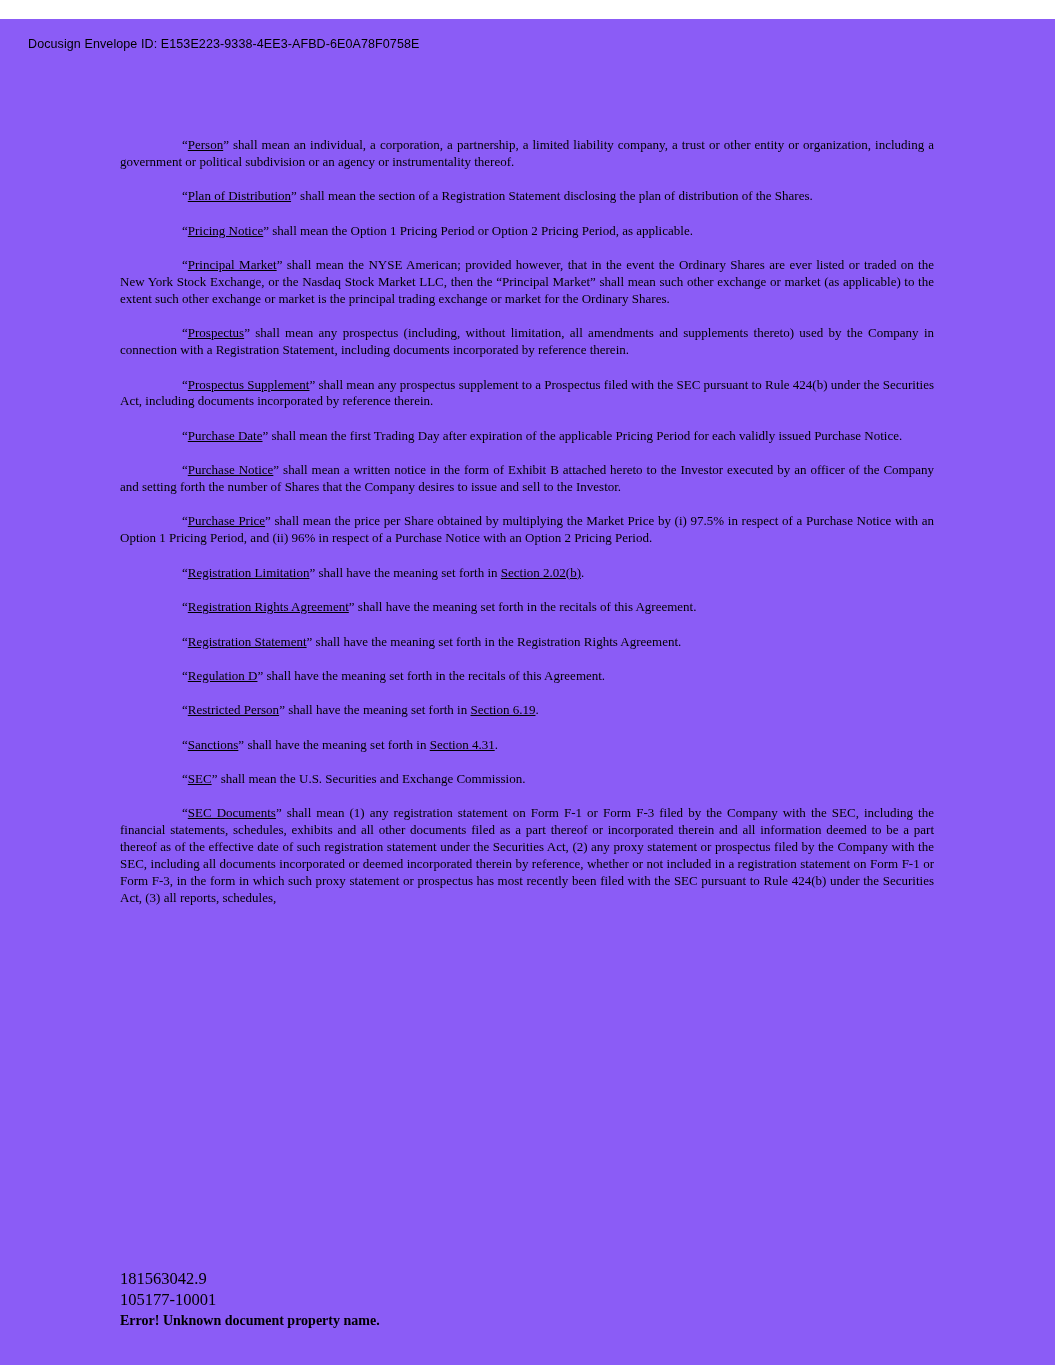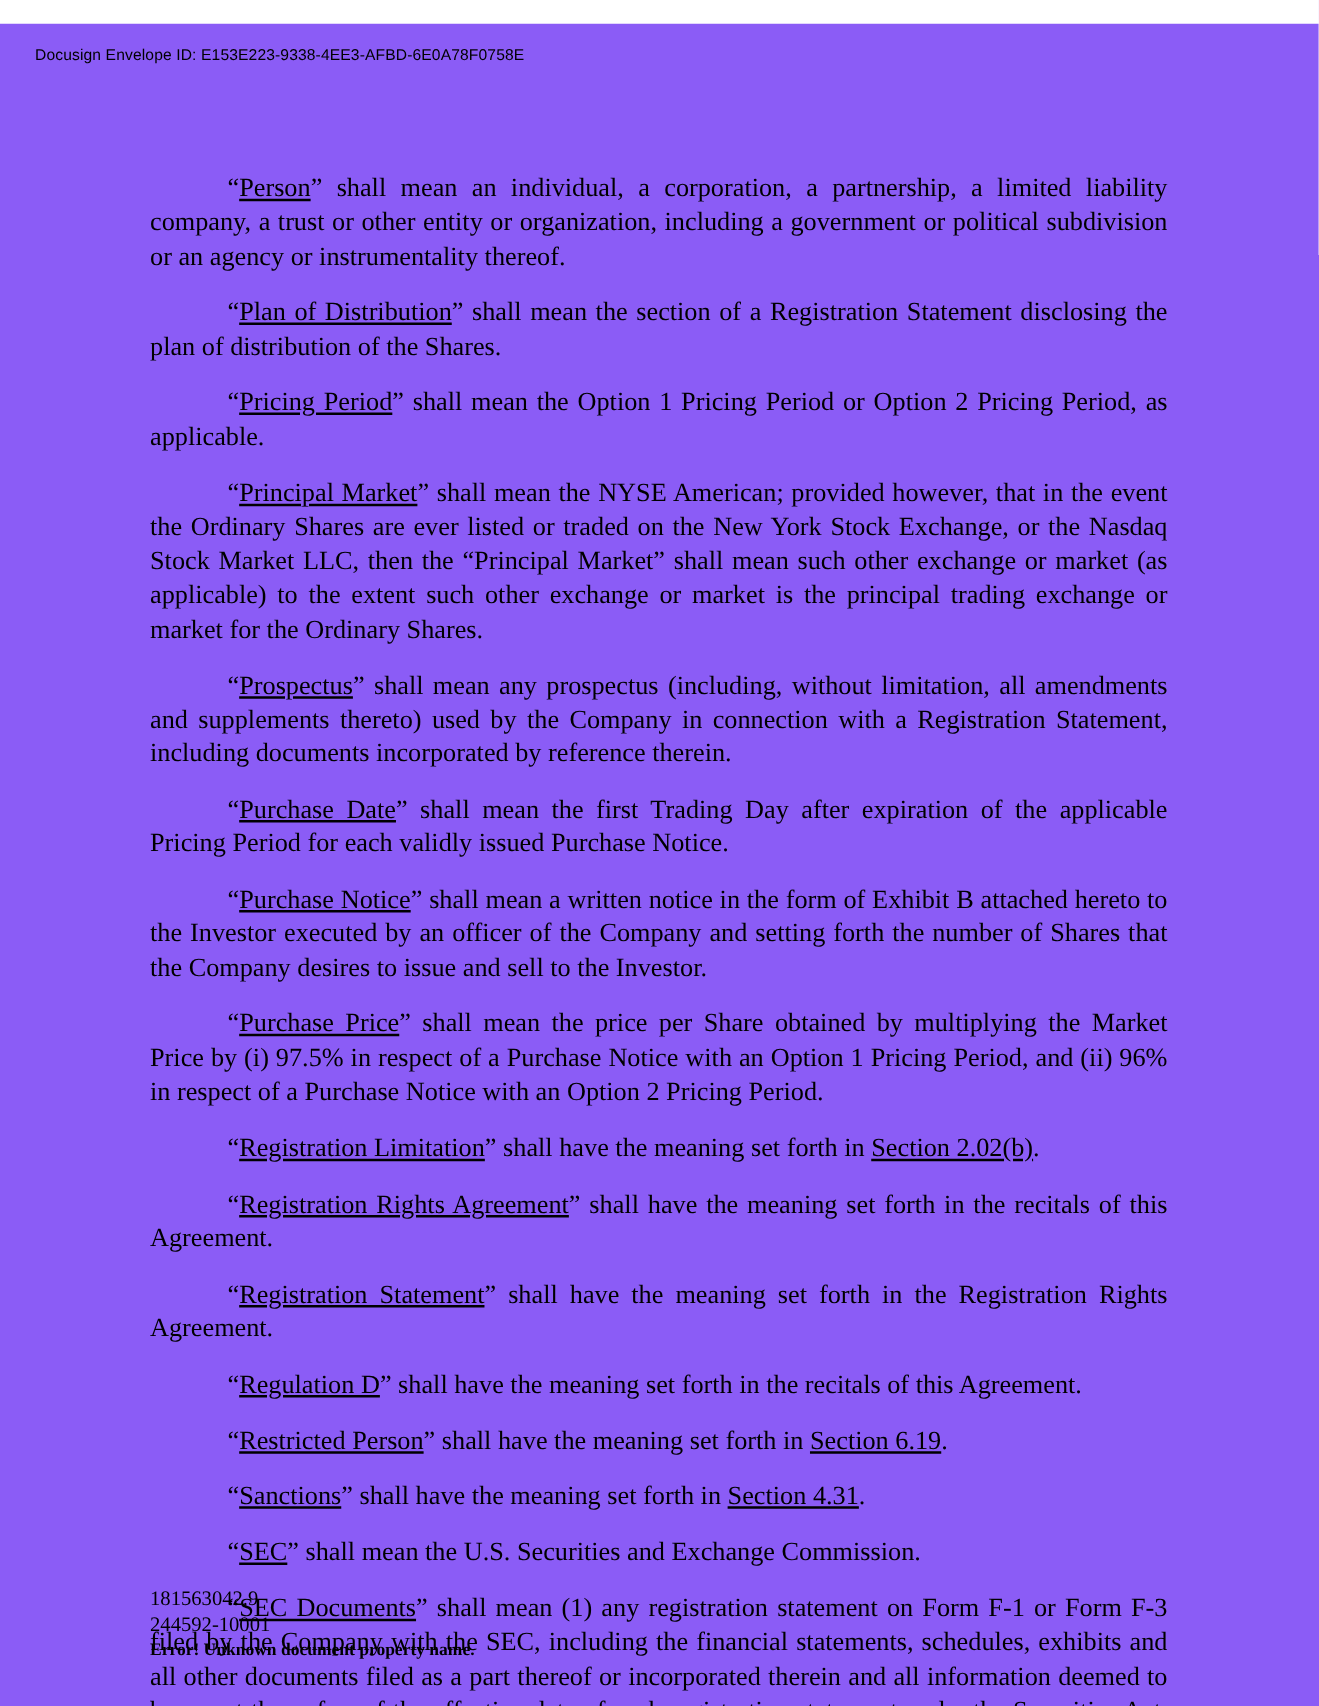--- a/index.html
+++ b/index.html
@@ -28,21 +28,21 @@
     white-space: nowrap;
   }
   .body-area {
     position: absolute;
     left: 120px;
     top: 118px;
     width: 814px;
   }
   p.para {
     margin: 0 0 17.5px 0;
-    font-size: 21px;
+    font-size: 13px;
     line-height: 1.30;
     text-align: justify;
     text-justify: inter-word;
     text-indent: 62px;
     hyphens: none;
   }
   .u {
     text-decoration: underline;
   }
   .footer {
@@ -65,26 +65,27 @@
 <div class="page">
 
   <div class="envelope-id">Docusign Envelope ID: E153E223-9338-4EE3-AFBD-6E0A78F0758E</div>
 
   <div class="body-area">
 
     <p class="para"><span>“</span><span class="u">Person</span><span>”</span><span> shall mean an individual, a corporation, a partnership, a limited liability company, a trust or other entity or organization, including a government or political subdivision or an agency or instrumentality thereof.</span></p>
 
     <p class="para"><span>“</span><span class="u">Plan of Distribution</span><span>”</span><span> shall mean the section of a Registration Statement disclosing the plan of distribution of the Shares.</span></p>
 
-    <p class="para"><span>“</span><span class="u">Pricing Period</span><span>”</span><span> shall mean the Option 1 Pricing Period or Option 2 Pricing Period, as applicable.</span></p>
+    <p class="para"><span>“</span><span class="u">Pricing Notice</span><span>”</span><span> shall mean the Option 1 Pricing Period or Option 2 Pricing Period, as applicable.</span></p>
 
     <p class="para"><span>“</span><span class="u">Principal Market</span><span>”</span><span> shall mean the NYSE American; provided however, that in the event the Ordinary Shares are ever listed or traded on the New York Stock Exchange, or the Nasdaq Stock Market LLC, then the “Principal Market” shall mean such other exchange or market (as applicable) to the extent such other exchange or market is the principal trading exchange or market for the Ordinary Shares.</span></p>
 
     <p class="para"><span>“</span><span class="u">Prospectus</span><span>”</span><span> shall mean any prospectus (including, without limitation, all amendments and supplements thereto) used by the Company in connection with a Registration Statement, including documents incorporated by reference therein.</span></p>
 
+    <p class="para"><span>“</span><span class="u">Prospectus Supplement</span><span>”</span><span> shall mean any prospectus supplement to a Prospectus filed with the SEC pursuant to Rule 424(b) under the Securities Act, including documents incorporated by reference therein.</span></p>
 
     <p class="para"><span>“</span><span class="u">Purchase Date</span><span>”</span><span> shall mean the first Trading Day after expiration of the applicable Pricing Period for each validly issued Purchase Notice.</span></p>
 
     <p class="para"><span>“</span><span class="u">Purchase Notice</span><span>”</span><span> shall mean a written notice in the form of Exhibit B attached hereto to the Investor executed by an officer of the Company and setting forth the number of Shares that the Company desires to issue and sell to the Investor.</span></p>
 
     <p class="para"><span>“</span><span class="u">Purchase Price</span><span>”</span><span> shall mean the price per Share obtained by multiplying the Market Price by (i) 97.5% in respect of a Purchase Notice with an Option 1 Pricing Period, and (ii) 96% in respect of a Purchase Notice with an Option 2 Pricing Period.</span></p>
 
     <p class="para"><span>“</span><span class="u">Registration Limitation</span><span>”</span><span> shall have the meaning set forth in </span><span class="u">Section 2.02(b)</span><span>.</span></p>
 
     <p class="para"><span>“</span><span class="u">Registration Rights Agreement</span><span>”</span><span> shall have the meaning set forth in the recitals of this Agreement.</span></p>
@@ -100,17 +101,17 @@
     <p class="para"><span>“</span><span class="u">Sanctions</span><span>”</span><span> shall have the meaning set forth in </span><span class="u">Section 4.31</span><span>.</span></p>
 
     <p class="para"><span>“</span><span class="u">SEC</span><span>”</span><span> shall mean the U.S. Securities and Exchange Commission.</span></p>
 
     <p class="para"><span>“</span><span class="u">SEC Documents</span><span>”</span><span> shall mean (1) any registration statement on Form F-1 or Form F-3 filed by the Company with the SEC, including the financial statements, schedules, exhibits and all other documents filed as a part thereof or incorporated therein and all information deemed to be a part thereof as of the effective date of such registration statement under the Securities Act, (2) any proxy statement or prospectus filed by the Company with the SEC, including all documents incorporated or deemed incorporated therein by reference, whether or not included in a registration statement on Form F-1 or Form F-3, in the form in which such proxy statement or prospectus has most recently been filed with the SEC pursuant to Rule 424(b) under the Securities Act, (3) all reports, schedules,</span></p>
 
   </div>
 
   <div class="footer">
     <div>181563042.9</div>
-    <div>244592-10001</div>
+    <div>105177-10001</div>
     <div class="err">Error! Unknown document property name.</div>
   </div>
 
 </div>
 
 </body></html>

